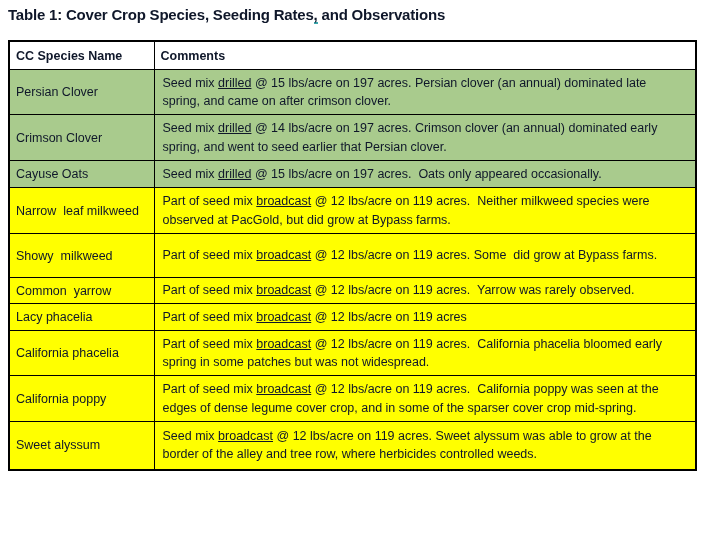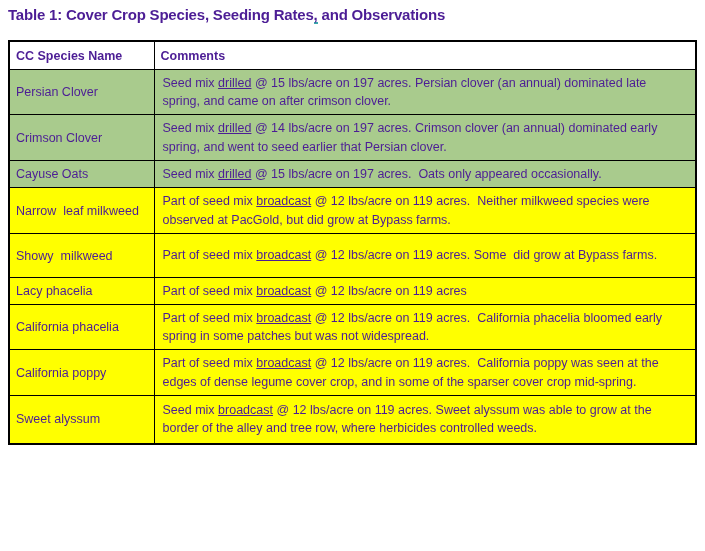--- a/index.html
+++ b/index.html
@@ -2,21 +2,21 @@
 <html style="--green-row: #a9cb8d; --yellow-row: #ffff00; --border: #000000; --proofing-mark: #3aa7ad;"><head>
 <meta charset="utf-8">
 <style>
   html, body { margin: 0; padding: 0; background: #ffffff; }
   .page {
     position: relative;
     width: 705px;
     height: 551px;
     background: #ffffff;
     font-family: "Liberation Sans", sans-serif;
-    color: #4c1d95;
+    color: #0f172a;
     overflow: hidden;
   }
   .doc-title {
     position: absolute;
     left: 8px;
     top: 6px;
     font-size: 15px;
     font-weight: bold;
     letter-spacing: -0.2px;
     white-space: pre;
@@ -88,20 +88,24 @@
         <td class="comment-cell"><span>Seed mix </span><span class="u">drilled</span><span> @ 15 lbs/acre on 197 acres.  Oats only appeared occasionally.</span></td>
       </tr>
       <tr style="height:46px" class="yellow">
         <td class="species-cell">Narrow  leaf milkweed</td>
         <td class="comment-cell"><span>Part of seed mix </span><span class="u">broadcast</span><span> @ 12 lbs/acre on 119 acres.  Neither milkweed species were observed at PacGold, but did grow at Bypass farms.</span></td>
       </tr>
       <tr style="height:44px" class="yellow">
         <td class="species-cell">Showy  milkweed</td>
         <td class="comment-cell"><span>Part of seed mix </span><span class="u">broadcast</span><span> @ 12 lbs/acre on 119 acres. Some  did grow at Bypass farms.</span></td>
       </tr>
+      <tr style="height:26px" class="yellow">
+        <td class="species-cell">Common  yarrow</td>
+        <td class="comment-cell"><span>Part of seed mix </span><span class="u">broadcast</span><span> @ 12 lbs/acre on 119 acres.  Yarrow was rarely observed.</span></td>
+      </tr>
       <tr style="height:27px" class="yellow">
         <td class="species-cell">Lacy phacelia</td>
         <td class="comment-cell"><span>Part of seed mix </span><span class="u">broadcast</span><span> @ 12 lbs/acre on 119 acres</span></td>
       </tr>
       <tr style="height:45px" class="yellow">
         <td class="species-cell">California phacelia</td>
         <td class="comment-cell"><span>Part of seed mix </span><span class="u">broadcast</span><span> @ 12 lbs/acre on 119 acres.  California phacelia bloomed early spring in some patches but was not widespread.</span></td>
       </tr>
       <tr style="height:46px" class="yellow">
         <td class="species-cell">California poppy</td>

